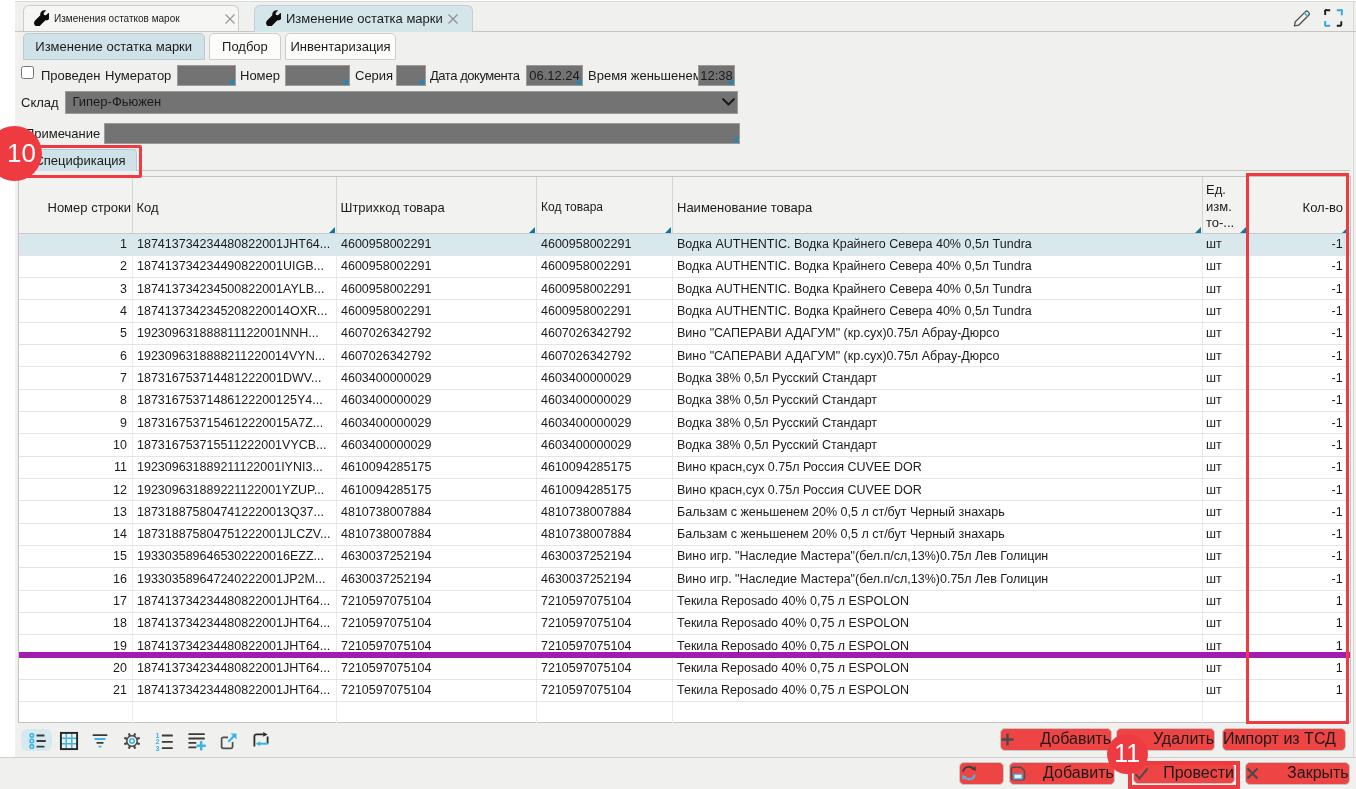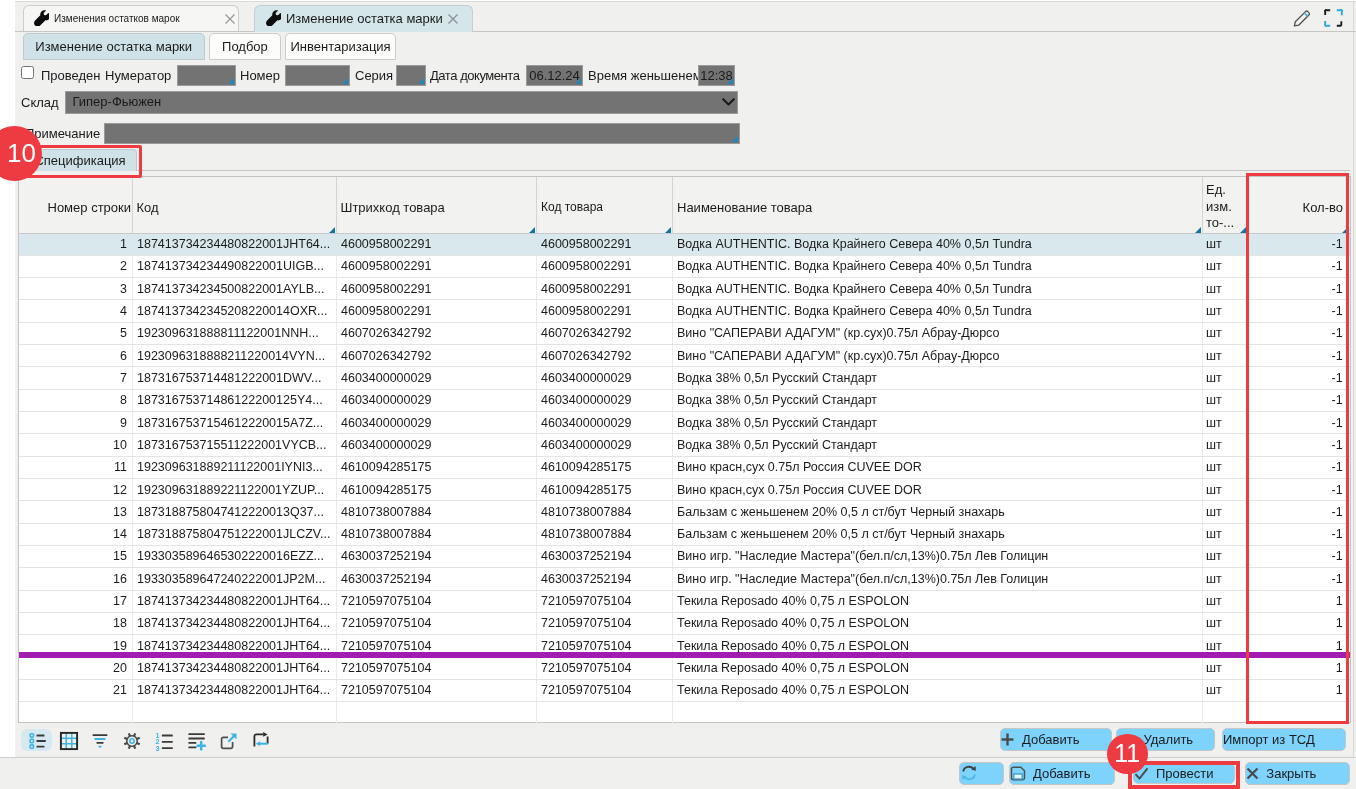--- a/index.html
+++ b/index.html
@@ -1,21 +1,21 @@
 <!DOCTYPE html>
 <html><head><meta charset="utf-8"><style>
 *{margin:0;padding:0;box-sizing:border-box}
 html,body{width:1356px;height:789px;overflow:hidden}
 body{background:#f0f0ef;font-family:"Liberation Sans",sans-serif;color:#1b1b1b;position:relative}
 .a{position:absolute}
 .lbl{position:absolute;font-size:13px;line-height:21px;white-space:nowrap}
 .inp{position:absolute;background:#737373;border:1px solid #9b9b9b;border-radius:0}
 .tri{position:absolute;width:0;height:0;border-left:6px solid transparent;border-bottom:6px solid #1d88bc;right:1px;bottom:1px}
 .htri{position:absolute;width:0;height:0;border-left:6.5px solid transparent;border-bottom:6.5px solid #0e76a3}
-.btn{position:absolute;background:#7dd3fc;border:1px solid #c6c6c6;border-radius:5px;display:flex;align-items:center;justify-content:flex-start;font-size:13px;white-space:nowrap}
+.btn{position:absolute;background:#ef4444;border:1px solid #c6c6c6;border-radius:5px;display:flex;align-items:center;justify-content:space-between;font-size:16px;white-space:nowrap}
 .cell{position:absolute;white-space:nowrap;overflow:hidden;font-size:12.5px;line-height:21.3px}
 </style></head><body>
 
 <div class="a" style="left:0;top:0;width:15px;height:757px;background:#fff"></div>
 <div class="a" style="left:0;top:0;width:1356px;height:1px;background:#fff"></div>
 <div class="a" style="left:15px;top:1px;width:1341px;height:1px;background:#dadada"></div>
 <div class="a" style="left:1353px;top:2px;width:1px;height:755px;background:#dadada"></div>
 <div class="a" style="left:15px;top:31px;width:1341px;height:1px;background:#c6c6c6"></div>
 <div class="a" style="left:23.4px;top:5px;width:215.4px;height:26px;background:#f6f6f5;border:1px solid #cdcdcd;border-bottom:none;border-radius:6px 6px 0 0"></div>
 <svg class="a" style="left:34px;top:10px" width="15" height="16" viewBox="0 0 16.2 17">

